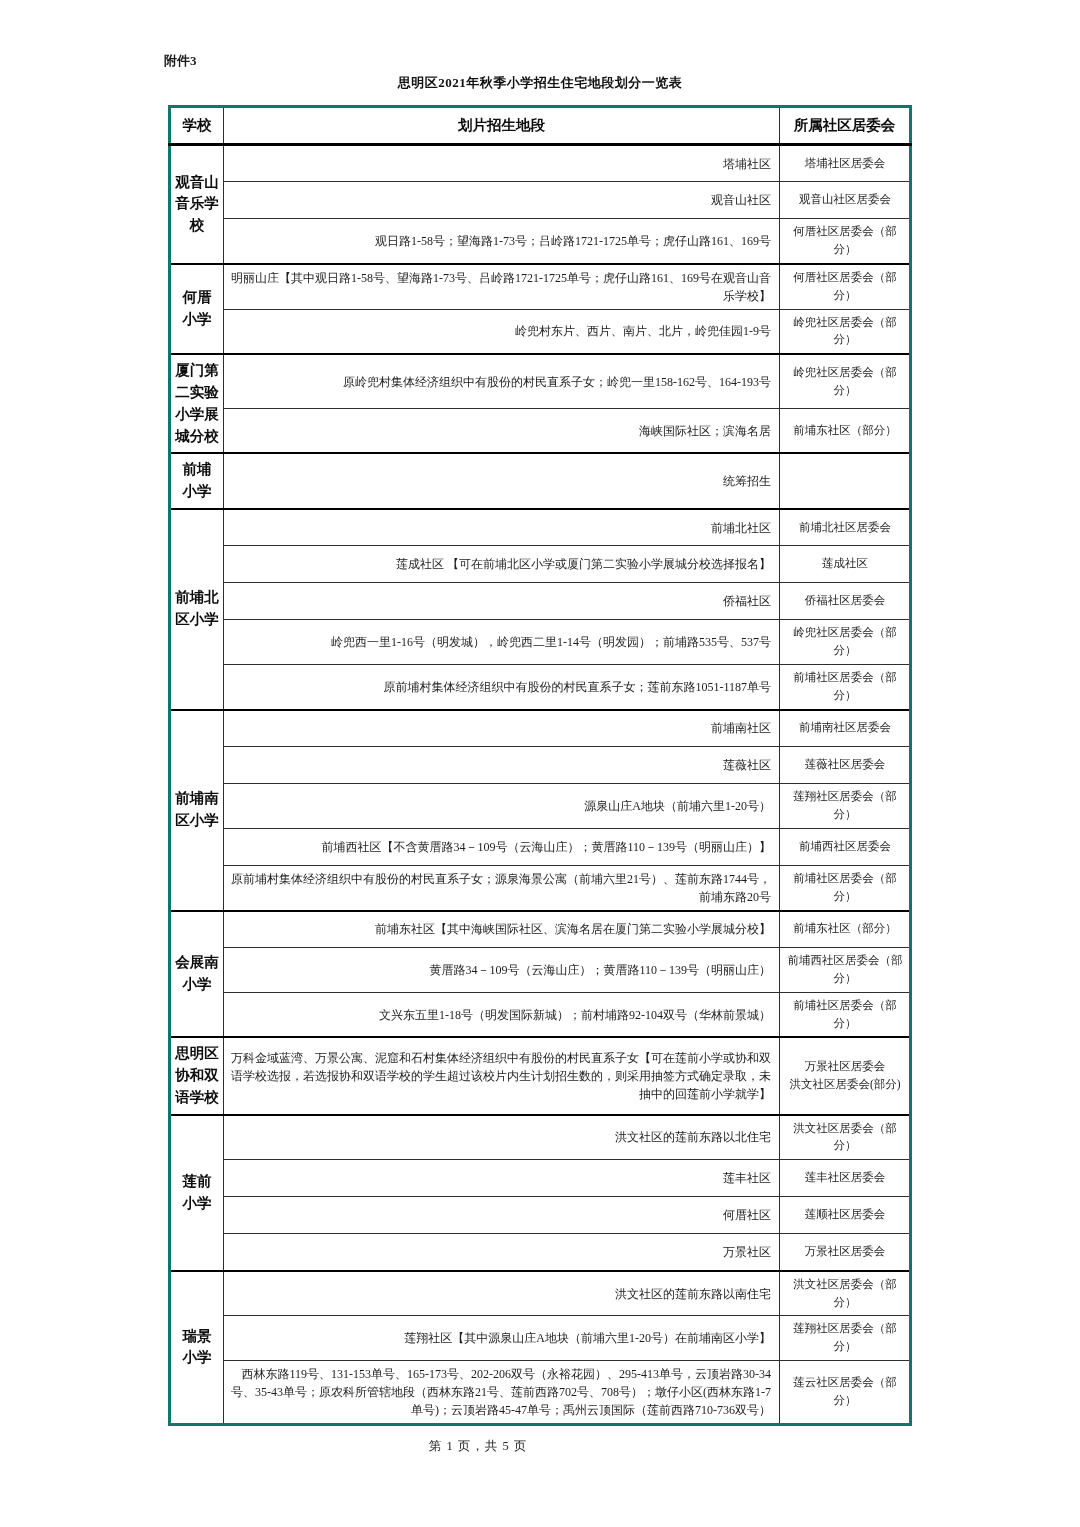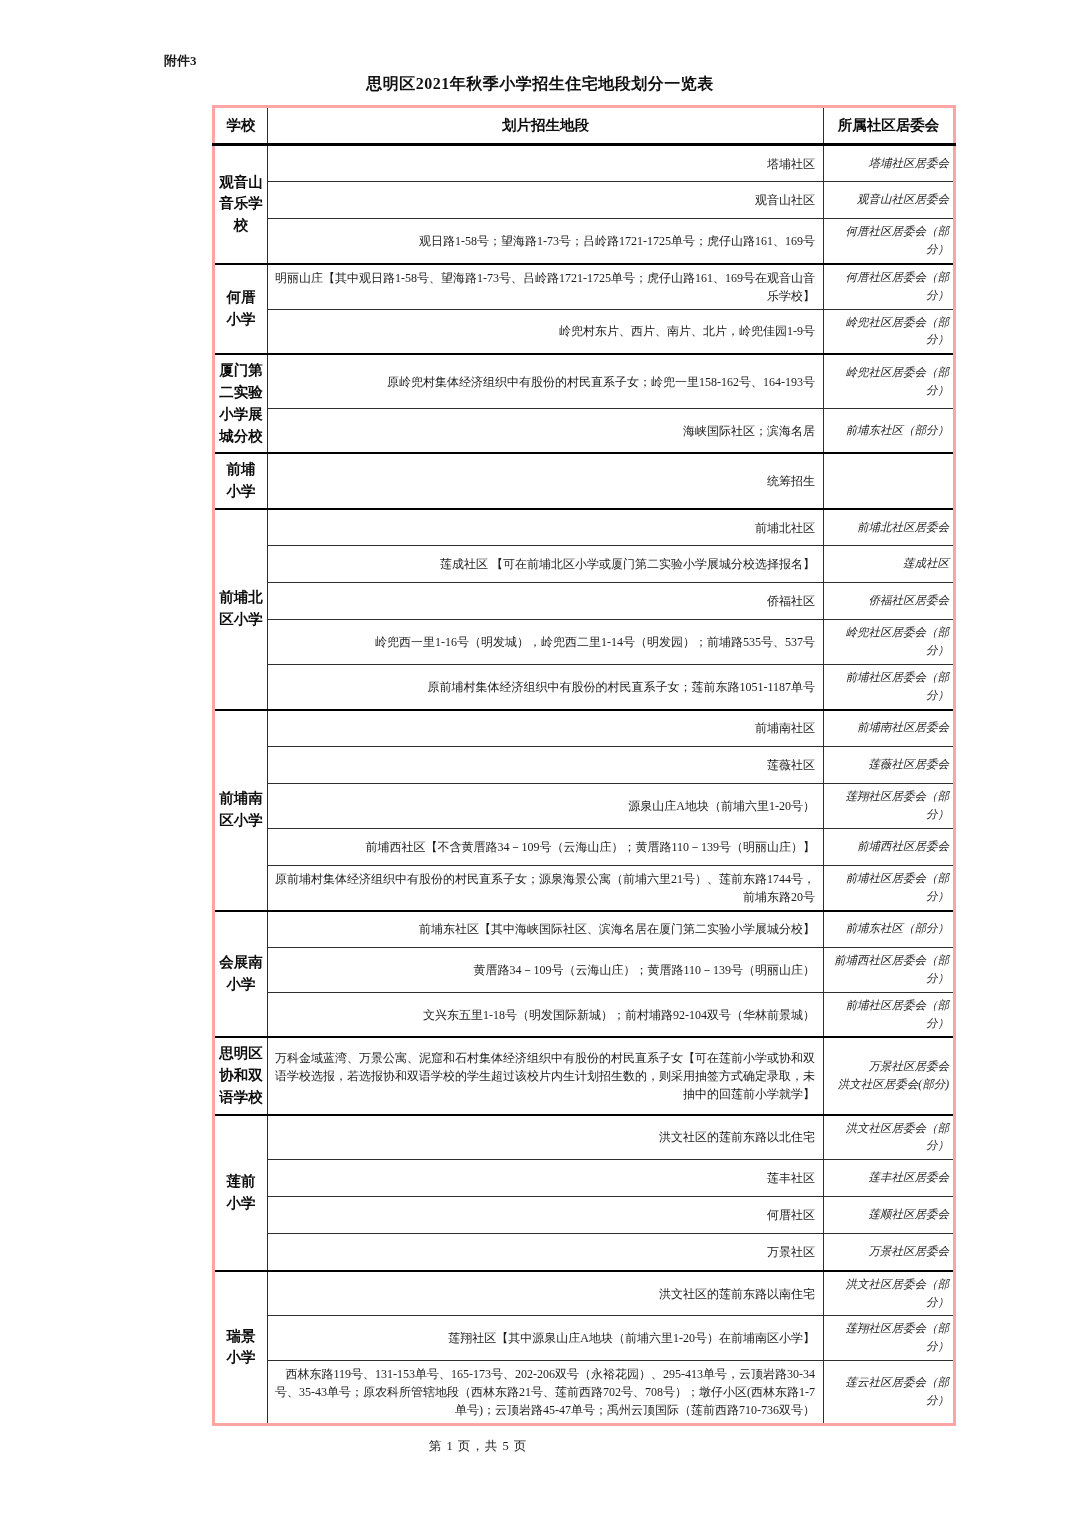--- a/index.html
+++ b/index.html
@@ -11,30 +11,29 @@
     font-family: "Liberation Serif", "DejaVu Serif", serif;
     color: #141414;
   }
   .attachment {
     position: absolute; left: 164px; top: 52px;
     font-size: 13px; font-weight: bold; color: #1a1a1a;
   }
   .title {
     position: absolute; left: 0; top: 74px; width: 1080px;
     margin: 0; text-align: center;
-    font-size: 16px; font-weight: bold; color: #111;
+    font-size: 13px; font-weight: bold; color: #111;
     letter-spacing: 0.5px;
   }
   .table-wrap { position: absolute; left: 168px; top: 105px; }
   table {
     border-collapse: collapse;
     table-layout: fixed;
     width: 741px;
-    border: 3px solid #fca5a5;
-    margin-left: 44px;
+    border: 3px solid #0f766e;
   }
   col.c1 { width: 54px; }
   col.c2 { width: 556px; }
   col.c3 { width: 131px; }
   th, td { border: 1px solid #2e2e2e; overflow-wrap: break-word; }
   thead th {
     border-bottom: 3px solid #000;
     font-size: 14.5px; font-weight: bold;
     height: 38px; text-align: center; vertical-align: middle;
     color: #0d0d0d;
@@ -50,24 +49,23 @@
   }
   .zone {
     font-size: 12px; line-height: 1.5;
     padding: 4px 8px 4px 7px;
     vertical-align: middle; text-align: right;
     color: #1c1c1c;
   }
   .committee {
     font-size: 11.5px; line-height: 1.55;
     padding: 4px 4px 4px 5px;
-    vertical-align: middle; text-align: right;
+    vertical-align: middle; text-align: center;
     white-space: pre-line;
     color: #1c1c1c;
-    font-style: italic;
   }
   .footer {
     position: absolute; left: 0; top: 1438px; width: 956px;
     text-align: center; font-size: 12.5px; color: #222;
     letter-spacing: 1px;
   }
 </style>
 </head>
 <body>
 

